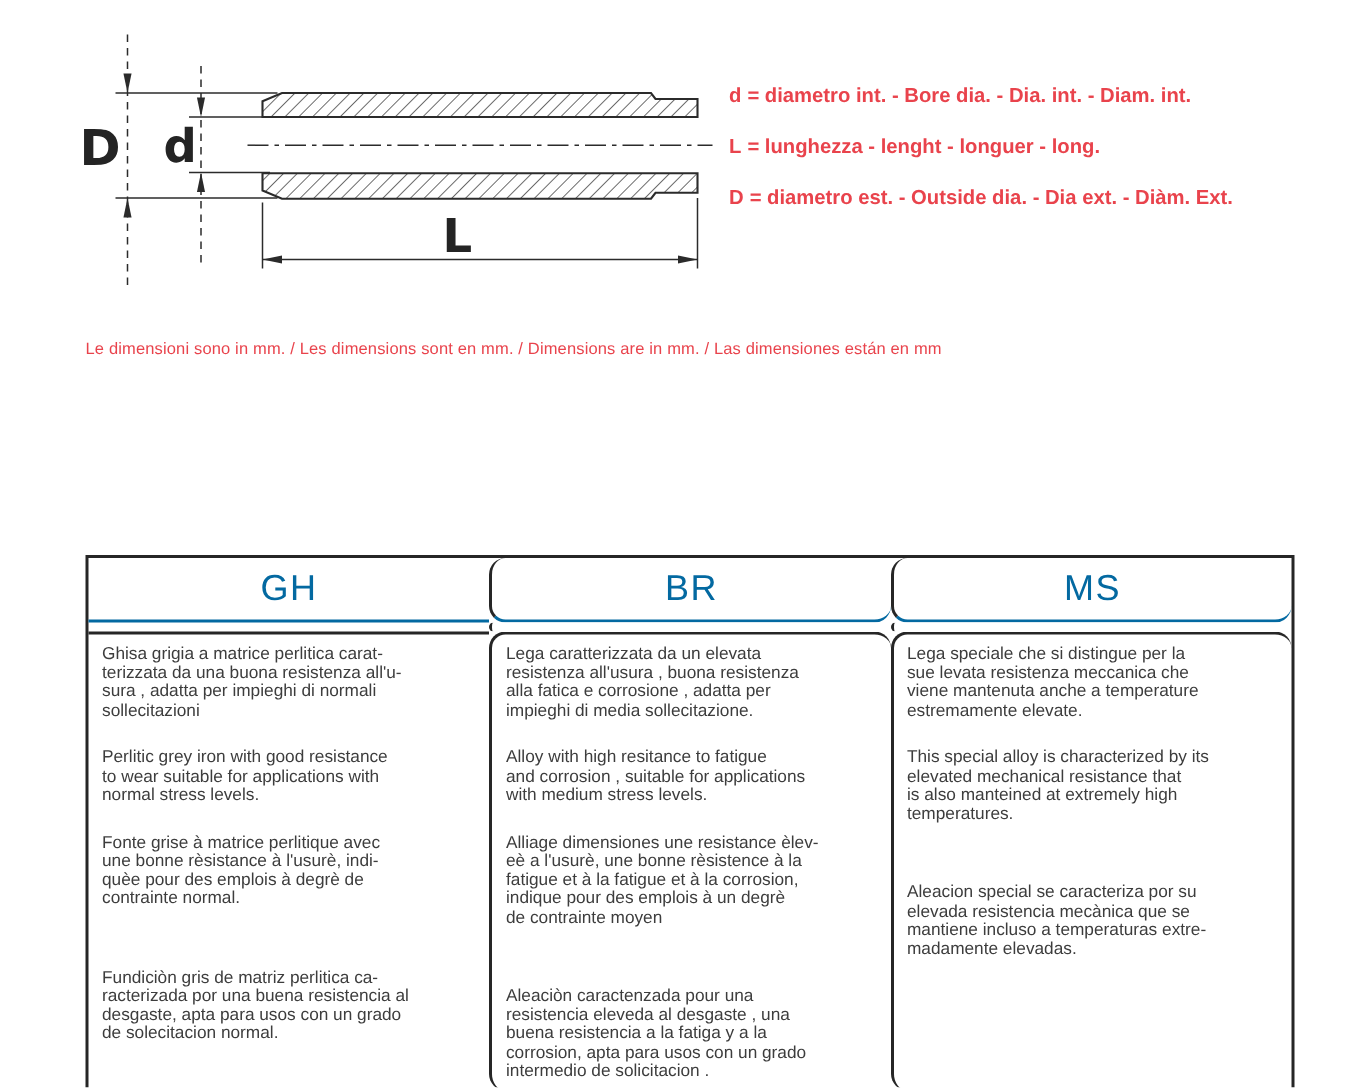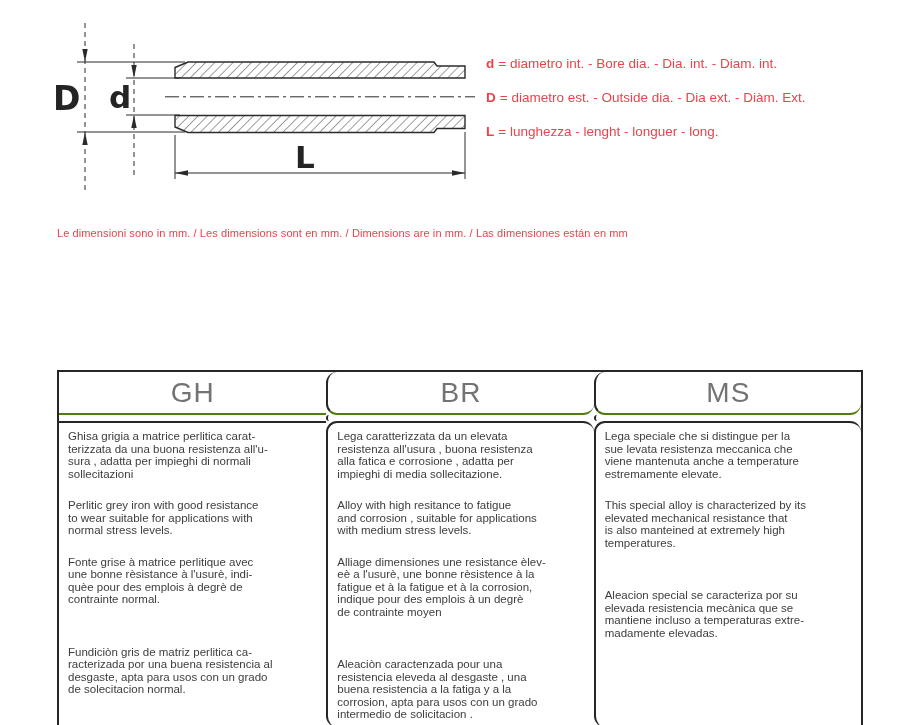--- a/index.html
+++ b/index.html
@@ -7,32 +7,32 @@
         font-family:"Liberation Sans", sans-serif;}
 
   
   .drawing{position:absolute;left:48px;top:8px;width:430px;height:192px;}
   .dim-label{font-family:"DejaVu Sans", sans-serif;font-weight:700;fill:#242424;}
 
   
   .legend{position:absolute;left:486px;top:56px;color:#e9434c;font-size:13.5px;line-height:16px;}
   .legend-line{margin-bottom:18px;white-space:nowrap;}
   .legend-sym{font-weight:700;}
-  .legend-rest{margin-left:4px;}
+  .legend-rest{margin-left:4px;font-weight:bold;}
 
   
   .units-note{position:absolute;left:57px;top:227px;width:810px;color:#e9434c;
               font-size:11px;letter-spacing:0.1px;white-space:nowrap;}
 
   
   .mat-table{position:absolute;left:57px;top:370px;width:802px;
              display:grid;grid-template-columns:1fr 1fr 1fr;
              border:2px solid #262626;background:#ffffff;}
   .hcell{height:41px;display:flex;align-items:center;justify-content:center;
-         font-size:28px;letter-spacing:1px;color:#737373;border-bottom:2px solid #4d7c0f;}
+         font-size:24px;letter-spacing:1px;color:#0369a1;border-bottom:2px solid #0369a1;}
   .scell{height:6px;}
   .bcell{border-top:2px solid #262626;padding:7px 6px 2px 9px;
          color:#3d3d3d;font-size:11.5px;line-height:12.5px;}
   .colsep{border-left:2px solid #262626;border-radius:11px;}
   .para{white-space:pre-line;margin:0 0 19px 0;}
   .para:last-child{margin-bottom:4px;margin-top:40px;}
 </style>
 </head>
 <body>
 
@@ -73,24 +73,24 @@
     <text class="dim-label" x="5" y="102" font-size="33">D</text>
     <text class="dim-label" x="61" y="100" font-size="31">d</text>
     <text class="dim-label" x="247" y="160" font-size="31">L</text>
   </svg>
 
   <div class="legend">
     <div class="legend-line">
       <span class="legend-sym">d</span><span class="legend-rest">= diametro int. - Bore dia. - Dia. int. - Diam. int.</span>
     </div>
     <div class="legend-line">
-      <span class="legend-sym">D</span><span class="legend-rest">= diametro est. - Outside dia. - Dia ext. - Diàm. Ext.</span>
+      <span class="legend-sym">L</span><span class="legend-rest">= lunghezza - lenght - longuer - long.</span>
     </div>
     <div class="legend-line">
-      <span class="legend-sym">L</span><span class="legend-rest">= lunghezza - lenght - longuer - long.</span>
+      <span class="legend-sym">D</span><span class="legend-rest">= diametro est. - Outside dia. - Dia ext. - Diàm. Ext.</span>
     </div>
   </div>
 
   <div class="units-note">Le dimensioni sono in mm. / Les dimensions sont en mm. / Dimensions are in mm. / Las dimensiones están en mm</div>
 
   <div class="mat-table">
 
     <div class="hcell">GH</div>
     <div class="hcell colsep">BR</div>
     <div class="hcell colsep">MS</div>

